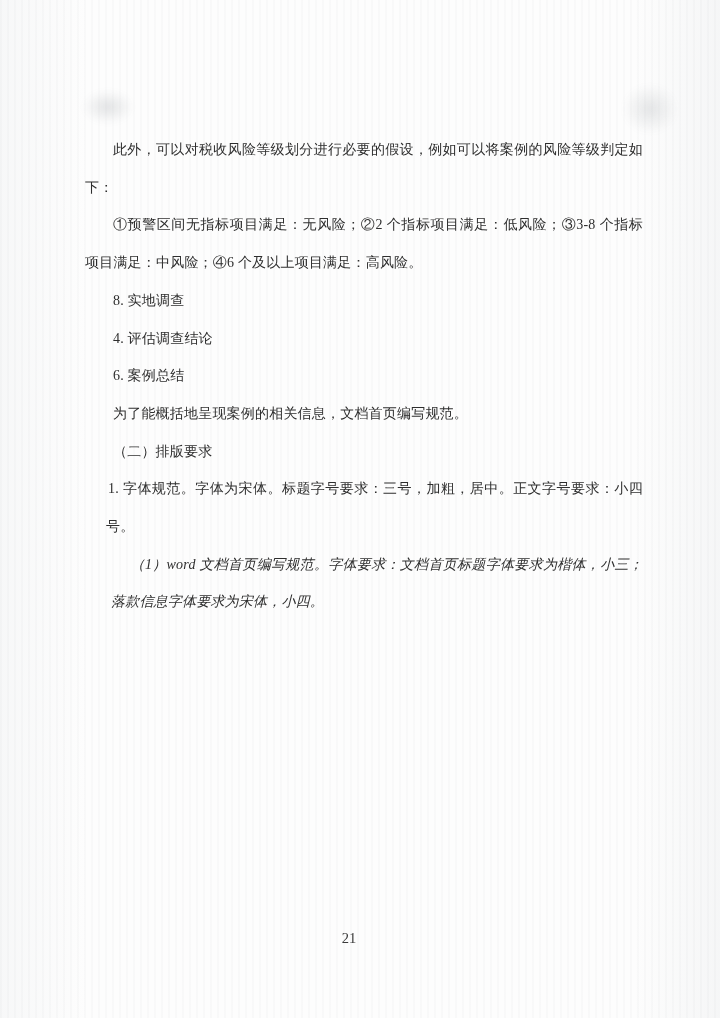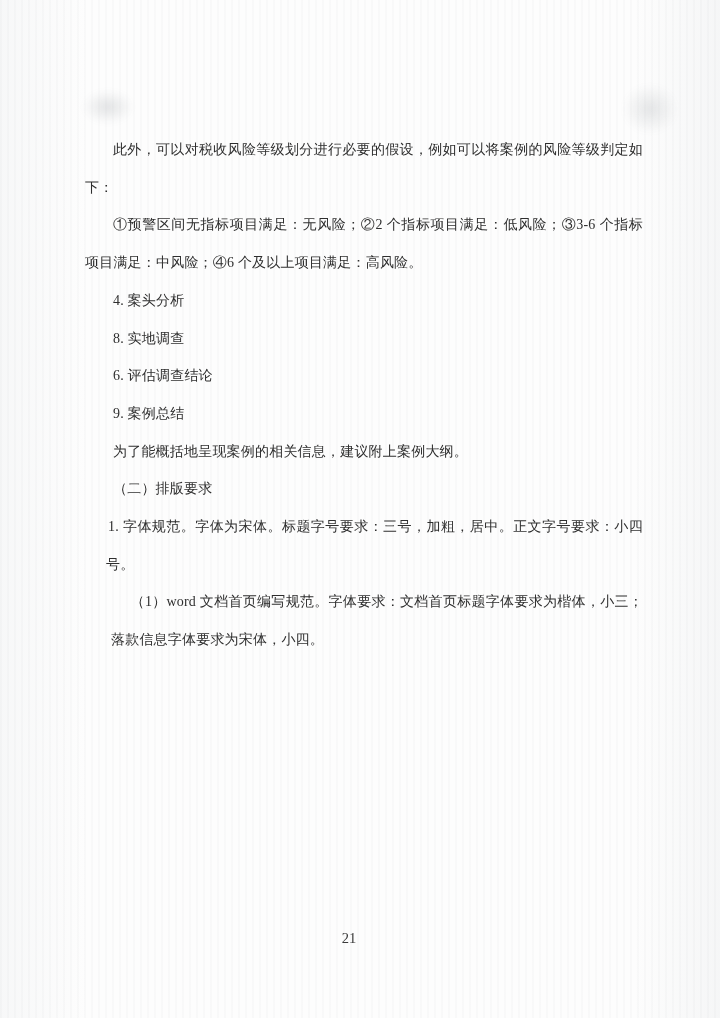--- a/index.html
+++ b/index.html
@@ -36,46 +36,45 @@
     line-height:37.7px;
     text-align:justify;
     letter-spacing:0.2px;
     margin-top:28px;
   }
   .para{margin:0;text-indent:2em;}
   .para.bold{font-weight:normal;}
   .para.indent-lg{text-indent:2.35em;}
   
   .para.shift-1{margin-left:21px;text-indent:0.15em;}
-  .para.shift-2{margin-left:26px;text-indent:1.4em;}
+  .para.shift-2{margin-left:26px;text-indent:1.4em;font-style:italic;}
 
   .footer{
     position:absolute;
     top:930px;left:0;width:720px;
     text-align:center;
     font-size:14.5px;
     color:#3a3a3a;
     transform:translateX(-11px);
   }
 </style>
 </head>
 <body>
 
 <div class="page">
   <div class="scan-texture"></div>
   <div class="smudge tl"></div>
   <div class="smudge tr"></div>
 
   <div class="content">
     <p class="para">此外，可以对税收风险等级划分进行必要的假设，例如可以将案例的风险等级判定如下：</p>
-    <p class="para">①预警区间无指标项目满足：无风险；②2 个指标项目满足：低风险；③3-6 个指标项目满足：中风险；④6 个及以上项目满足：高风险。</p>
-    <p class="para">4. 案头分析</p>
+    <p class="para">①预警区间无指标项目满足：无风险；②2 个指标项目满足：低风险；③3-8 个指标项目满足：中风险；④6 个及以上项目满足：高风险。</p>
     <p class="para">8. 实地调查</p>
-    <p class="para">6. 评估调查结论</p>
-    <p class="para">9. 案例总结</p>
-    <p class="para">为了能概括地呈现案例的相关信息，建议附上案例大纲。</p>
+    <p class="para">4. 评估调查结论</p>
+    <p class="para">6. 案例总结</p>
+    <p class="para">为了能概括地呈现案例的相关信息，文档首页编写规范。</p>
     <p class="para bold">（二）排版要求</p>
     <p class="para shift-1">1. 字体规范。字体为宋体。标题字号要求：三号，加粗，居中。正文字号要求：小四号。</p>
     <p class="para shift-2">（1）word 文档首页编写规范。字体要求：文档首页标题字体要求为楷体，小三；落款信息字体要求为宋体，小四。</p>
   </div>
 
   <div class="footer">21</div>
 </div>
 
 </body></html>

